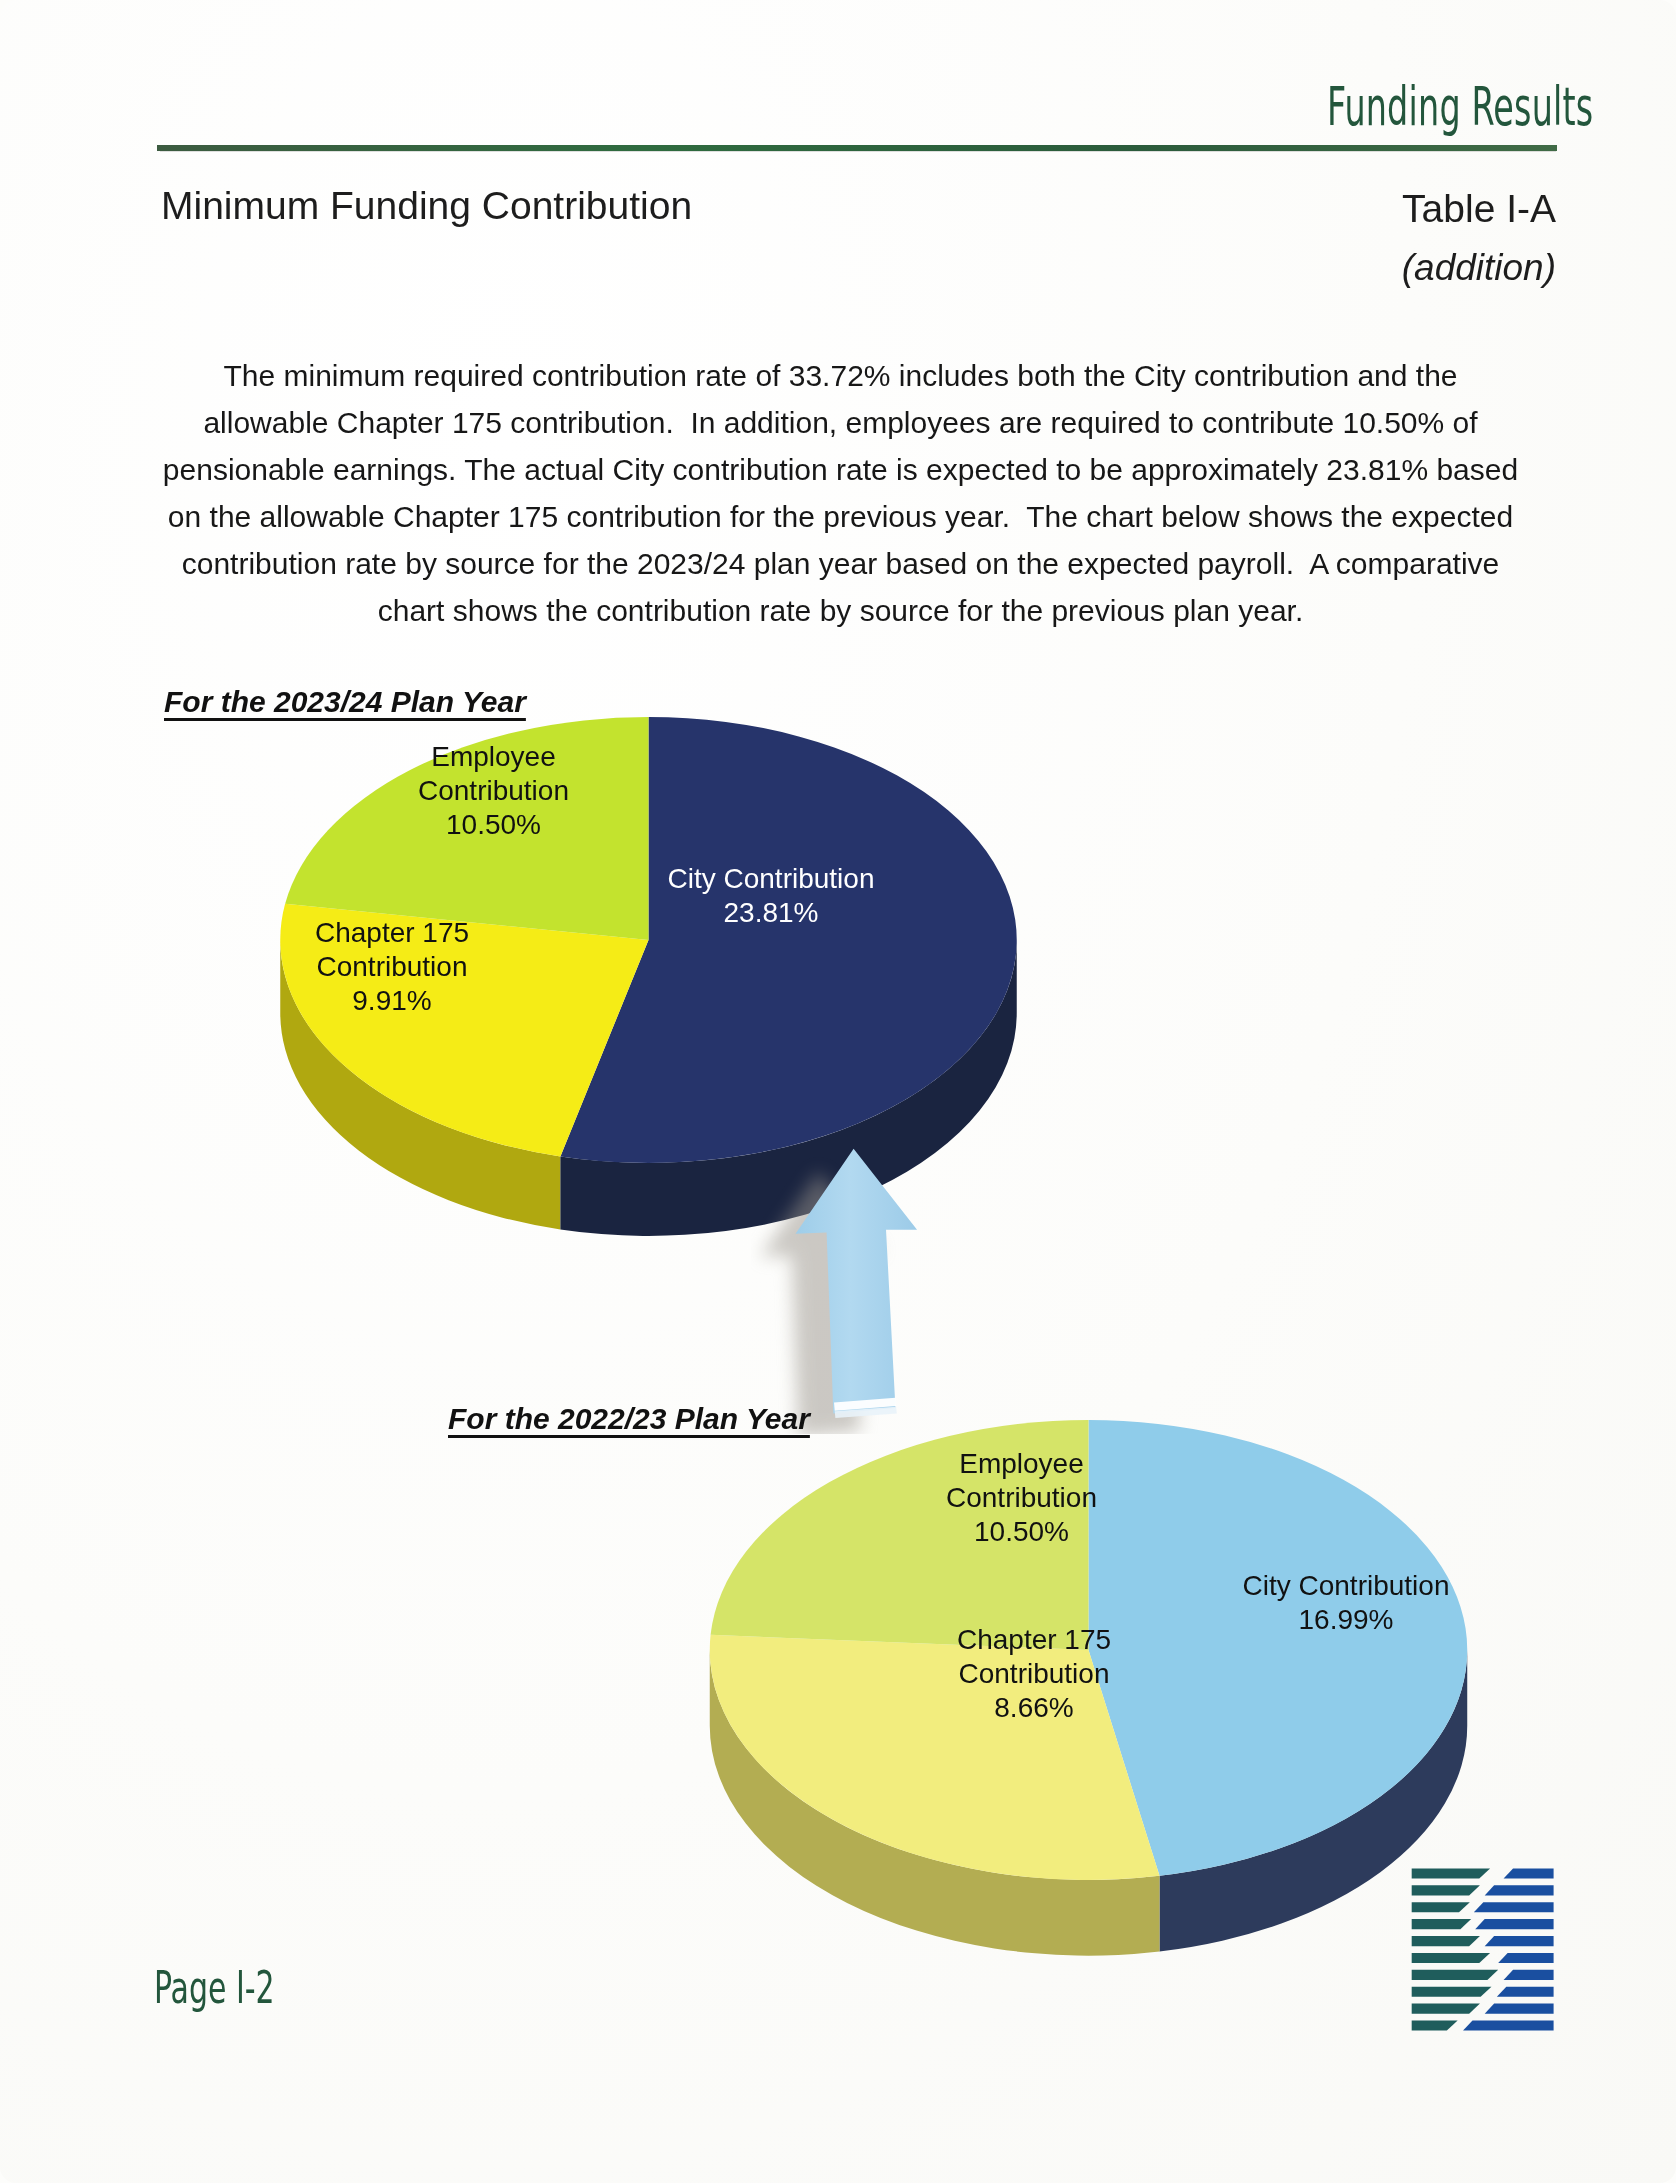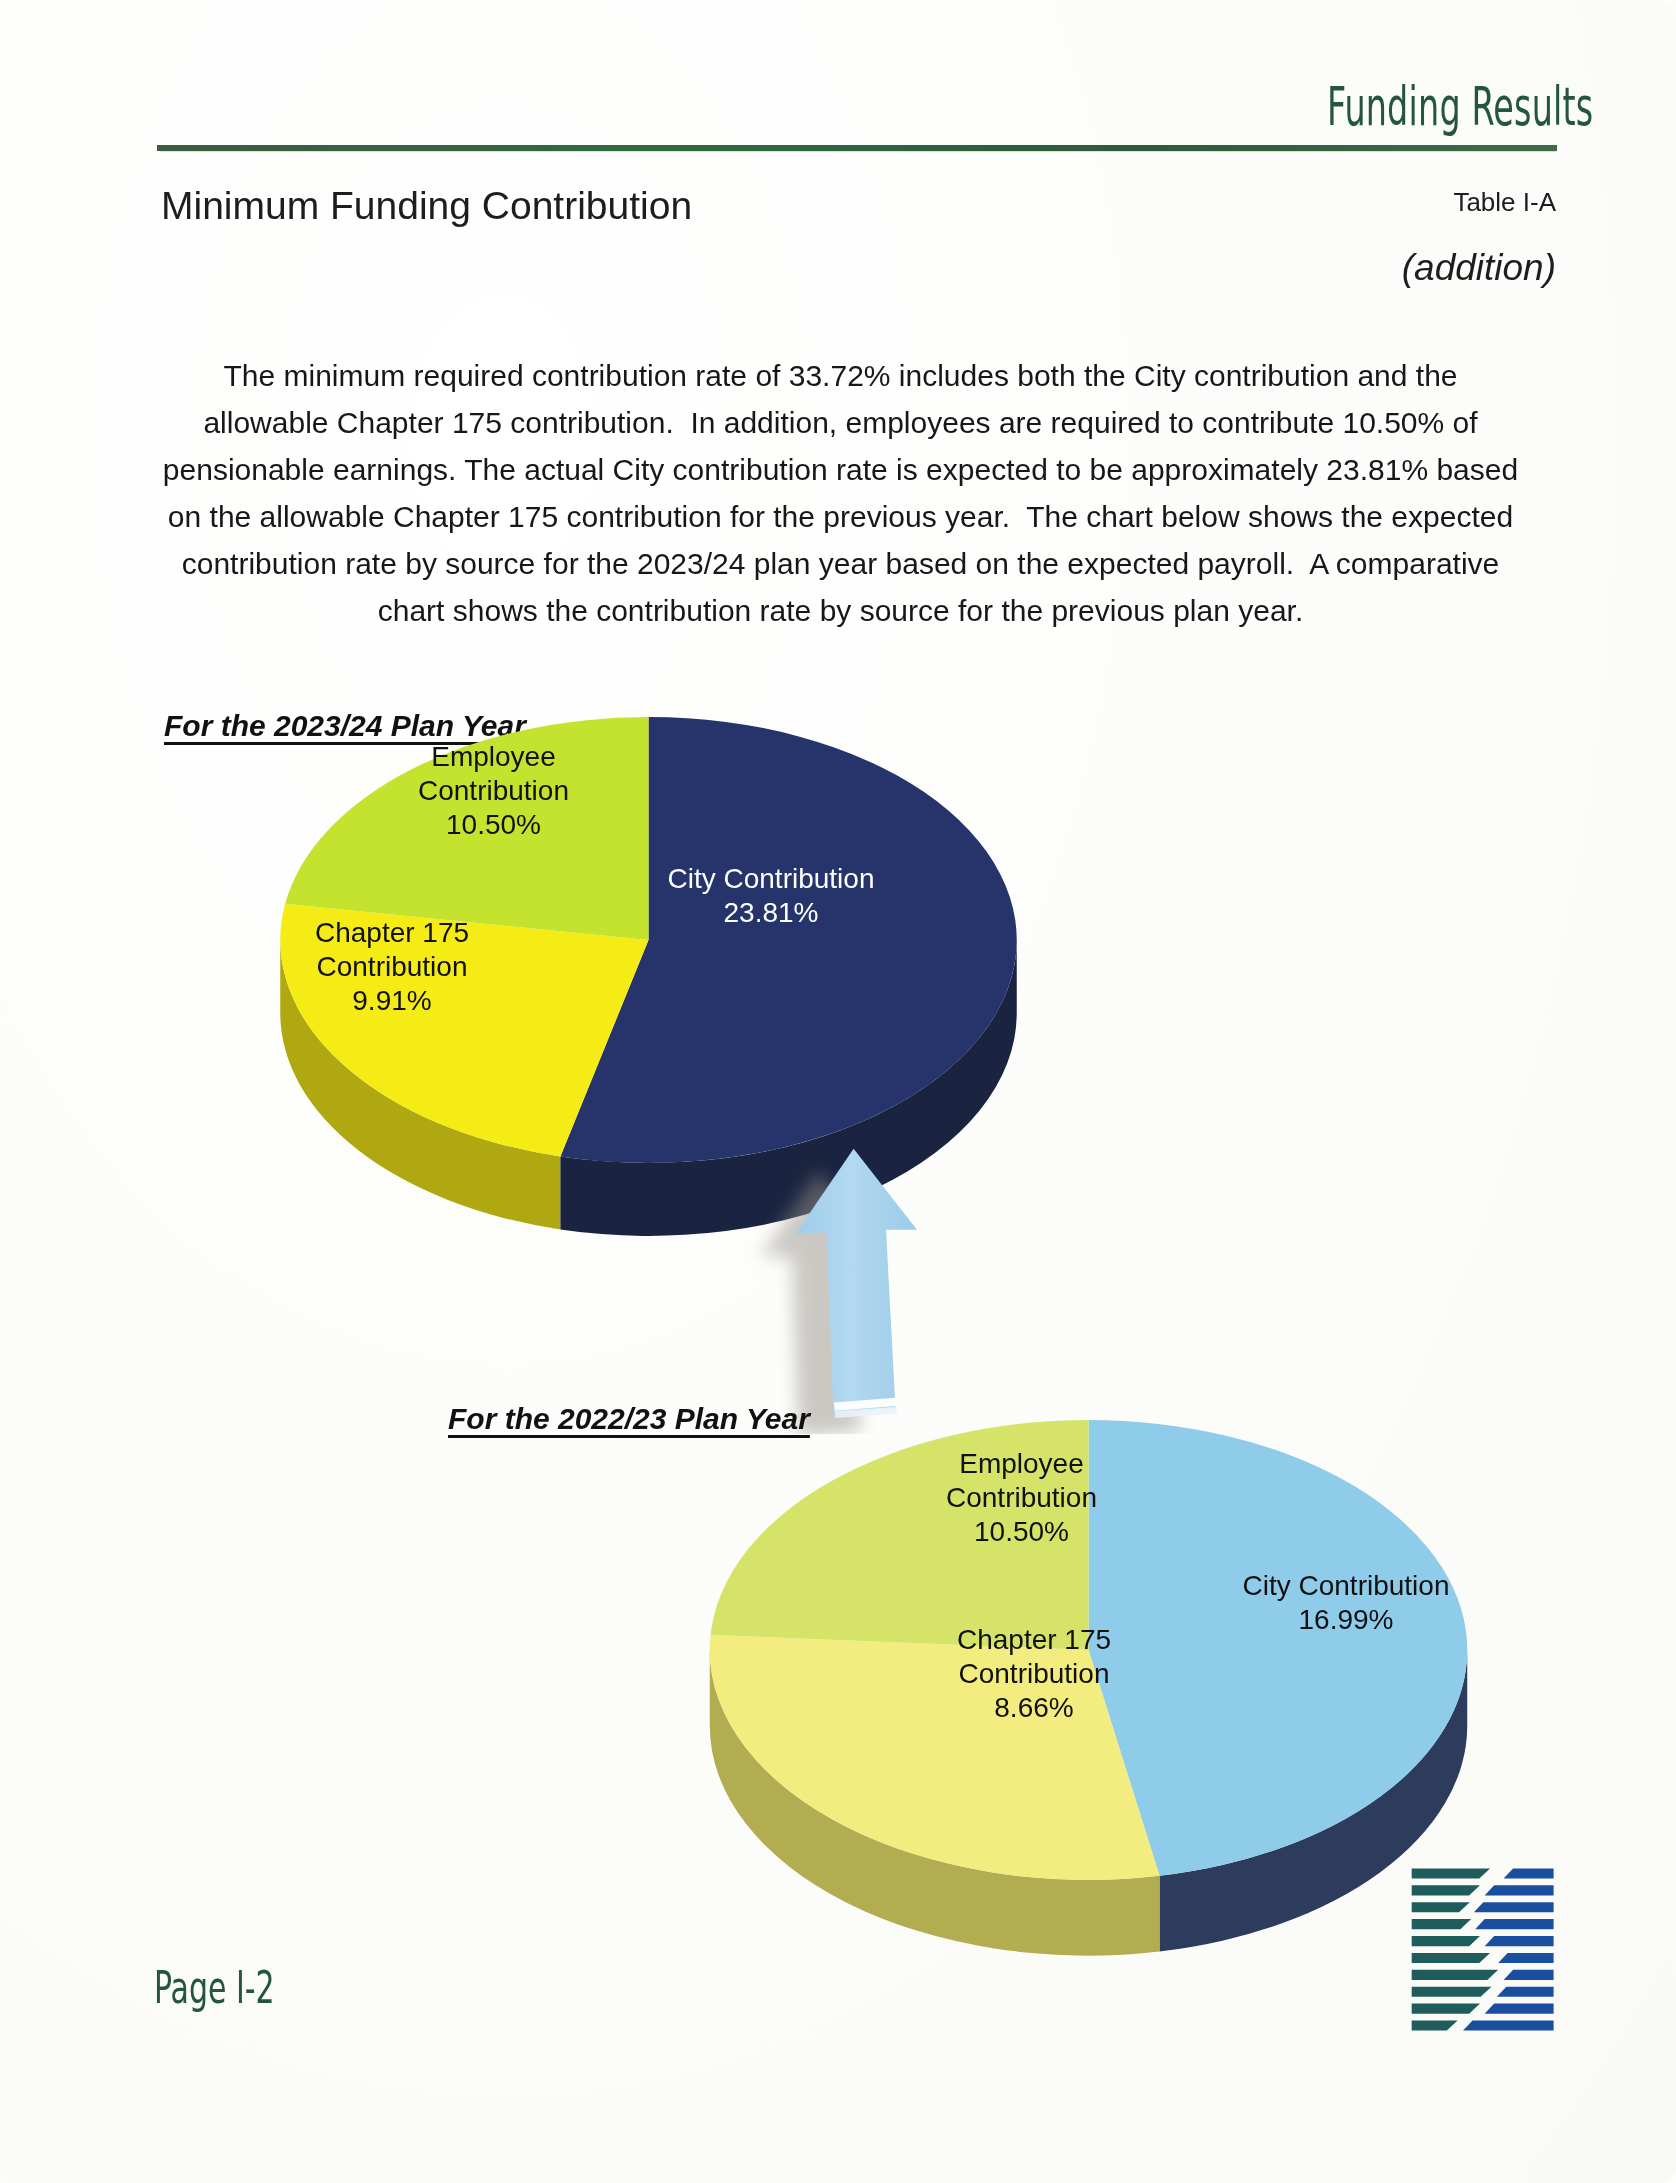--- a/index.html
+++ b/index.html
@@ -15,35 +15,35 @@
   .funding-results{position:absolute;left:1327px;top:80px;
       font-family:"Liberation Sans Narrow","DejaVu Sans Condensed","Liberation Sans",sans-serif;
       font-size:53px;line-height:1;color:#23563c;letter-spacing:0.3px;
       transform:scaleX(0.70);transform-origin:left top;white-space:nowrap;}
   .hrule{position:absolute;left:157px;top:145px;width:1400px;height:6px;
       background:linear-gradient(90deg,#3c5b40 0%,#2f6b3f 35%,#2b5b3b 70%,#406b46 100%);
       box-shadow:0 1.4px 0.7px rgba(0,0,0,.12);}
 
   .page-title{position:absolute;left:161px;top:184px;font-size:39px;
       font-weight:400;color:#1d1d1d;white-space:nowrap;}
-  .table-label{position:absolute;right:120px;top:187px;font-size:26px;
+  .table-label{position:absolute;right:120px;top:187px;font-size:39px;
       color:#1d1d1d;white-space:nowrap;}
   .continued{position:absolute;right:120px;top:247px;font-size:37px;
       font-style:italic;color:#1d1d1d;white-space:nowrap;}
 
   
   .para{position:absolute;left:161px;top:352px;width:1359px;
       font-size:30px;line-height:47px;color:#171717;
       text-align:center;white-space:pre-wrap;}
 
   
   .chart-heading{position:absolute;font-size:30px;font-weight:bold;
       font-style:italic;text-decoration:underline;text-underline-offset:6px;
       text-decoration-thickness:3.4px;color:#111;white-space:nowrap;}
-  #heading-2324{left:164px;top:685px;margin-top:24px;}
+  #heading-2324{left:164px;top:685px;}
   #heading-2223{left:448px;top:1402px;}
 
   
   .pie-wrap{position:absolute;}
   .pie-wrap svg{display:block;overflow:visible;}
 
   .slice-label{position:absolute;text-align:center;font-size:28px;
       line-height:34px;color:#111;white-space:pre-line;pointer-events:none;}
   .slice-label.light{color:#ffffff;}
 

